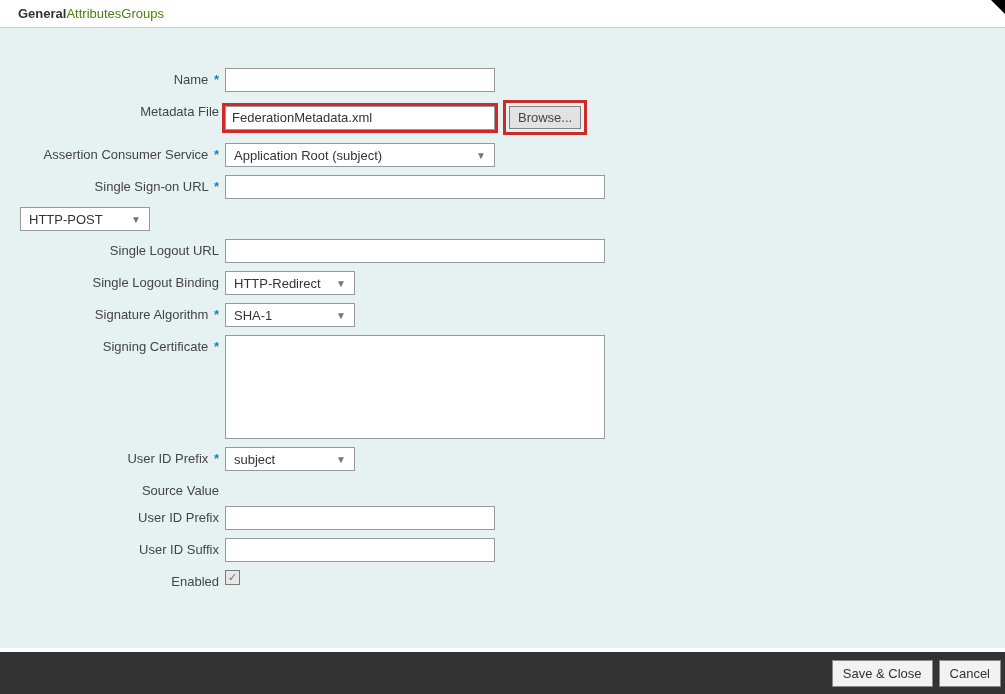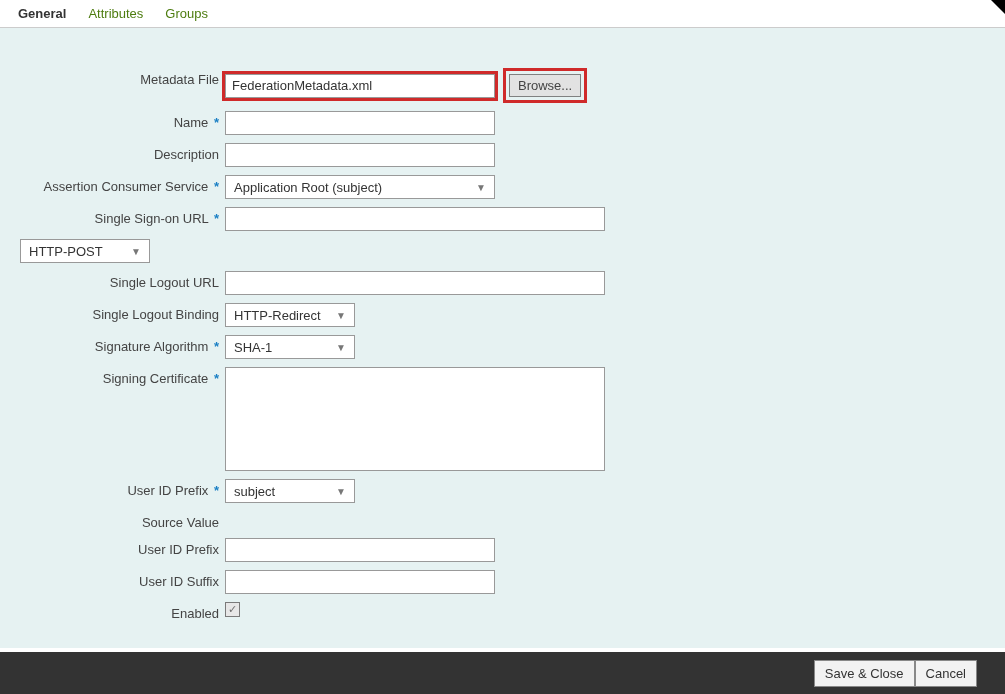--- a/index.html
+++ b/index.html
@@ -9,21 +9,20 @@
       font-size: 13px;
       color: #333;
       background: #fff;
       width: 1005px;
       height: 694px;
       position: relative;
       overflow: hidden;
     }
     .tabs {
       display: flex;
-      gap: 22px;
       padding: 6px 14px 4px 18px;
       border-bottom: 1px solid #ccc;
       background: #fff;
     }
     .tab {
       color: #4d7c0f;
       cursor: pointer;
       padding-bottom: 2px;
     }
     .tab.active {
@@ -116,21 +115,22 @@
       line-height: 1;
     }
     .footer {
       position: absolute;
       left: 0; right: 0; bottom: 0;
       height: 42px;
       background: #333;
       display: flex;
       justify-content: flex-end;
       align-items: center;
-      padding-right: 28px;
+      padding-right: 4px;
+      gap: 6px;
     }
     .footer-btn {
       background: #f2f2f2;
       border: 1px solid #888;
       padding: 5px 10px;
       font-size: 13px;
       cursor: pointer;
       color: #333;
     }
     .corner-glyph {
@@ -149,48 +149,40 @@
 <div class="tabs">
   <div class="tab active">General</div>
   <div class="tab">Attributes</div>
   <div class="tab">Groups</div>
 </div>
 
 <div class="form-area">
 
   <div class="row">
     <div class="label-cell">
+      <span>Name</span>
+      <span class="req">*</span>
+    </div>
+    <div class="control-cell">
+      <input type="text" class="w270" value="" style="">
+    </div>
+  </div>
+
+  <div class="row">
+    <div class="label-cell">
       <span>Metadata File</span>
     </div>
     <div class="control-cell">
       <input type="text" class="w270 hl-red" value="FederationMetadata.xml" style="">
       <span class="browse-wrap">
         <button class="browse-btn">Browse...</button>
       </span>
     </div>
   </div>
 
-  <div class="row">
-    <div class="label-cell">
-      <span>Name</span>
-      <span class="req">*</span>
-    </div>
-    <div class="control-cell">
-      <input type="text" class="w270" value="" style="">
-    </div>
-  </div>
-
-  <div class="row">
-    <div class="label-cell">
-      <span>Description</span>
-    </div>
-    <div class="control-cell">
-      <input type="text" class="w270" value="" style="">
-    </div>
-  </div>
 
   <div class="row">
     <div class="label-cell">
       <span>Assertion Consumer Service</span>
       <span class="req">*</span>
     </div>
     <div class="control-cell">
       <div class="select-like w270">
         <span>Application Root (subject)</span>
         <span class="caret">▼</span>

